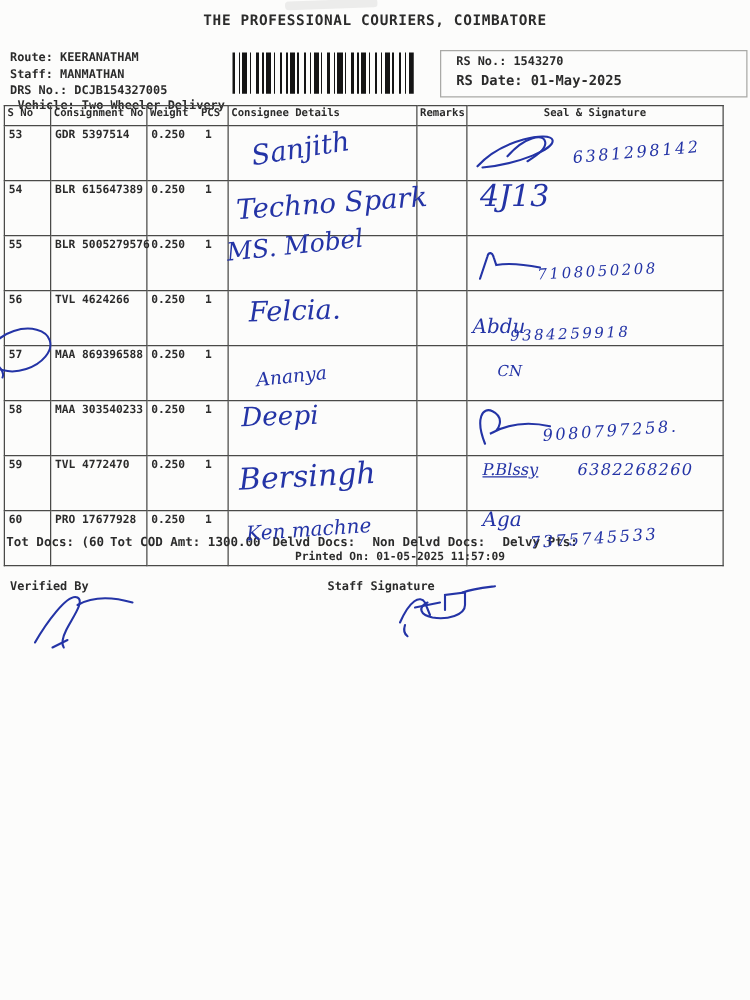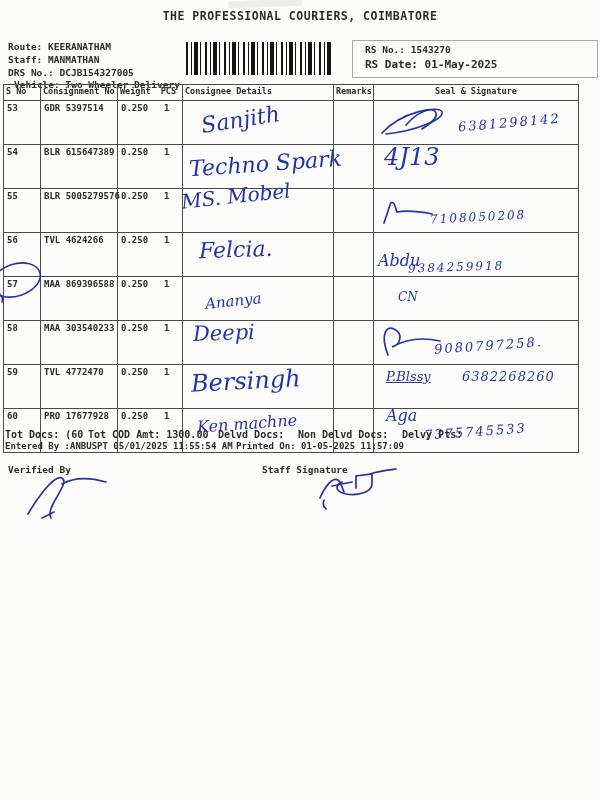--- a/index.html
+++ b/index.html
@@ -231,21 +231,20 @@
   <div class="abs print foot1 f-totdocs">
     <span>Tot Docs:</span> <span>(60</span>
   </div>
   <div class="abs print foot1 f-cod">
     <span>Tot COD Amt:</span> <span>1300.00</span>
   </div>
   <div class="abs print foot1 f-delvd">Delvd Docs:</div>
   <div class="abs print foot1 f-nondelvd">Non Delvd Docs:</div>
   <div class="abs print foot1 f-delvy">Delvy Pts:</div>
 
-  <div class="abs print foot2a">Entered By :ANBUSPT 05/01/2025 11:55:54 AM</div>
   <div class="abs print foot2b">Printed On: 01-05-2025 11:57:09</div>
 
   <div class="abs print verified">Verified By</div>
   <div class="abs print staffsig">Staff Signature</div>
 
   <svg class="abs squig" style="left:18px;top:470px" width="95" height="50" viewBox="0 0 95 50">
     <path d="M10,44 C18,30 36,4 44,8 C50,11 40,24 35,34 C32,40 31,45 33,48" stroke-width="2"></path>
     <path d="M24,48 L36,42" stroke-width="2"></path>
     <path d="M44,14 C58,6 74,8 88,12" stroke-width="1.4"></path>
   </svg>

